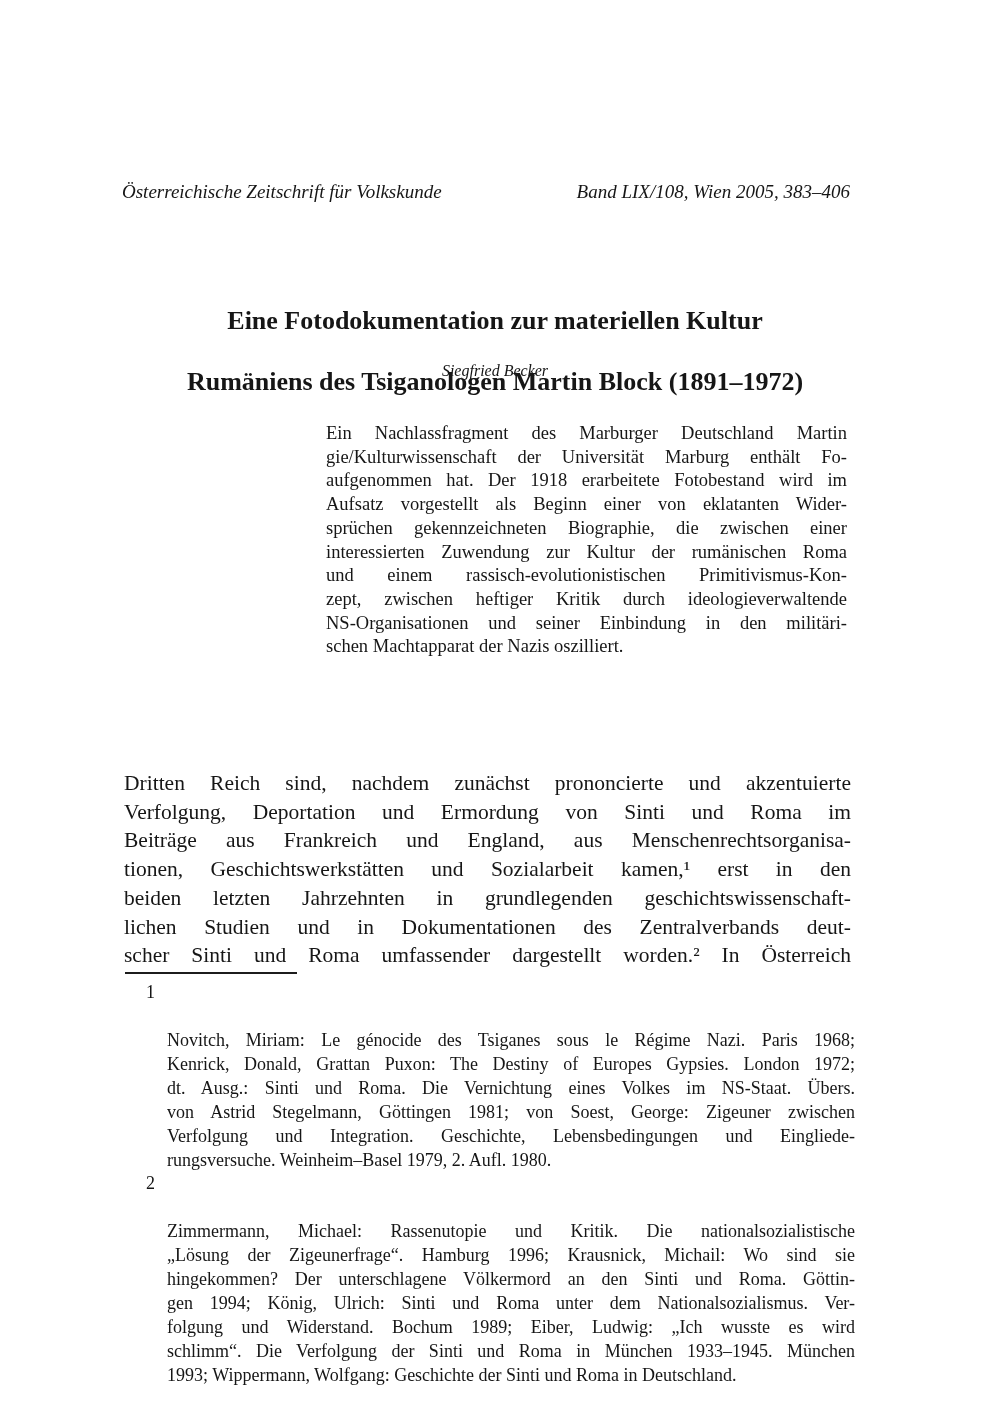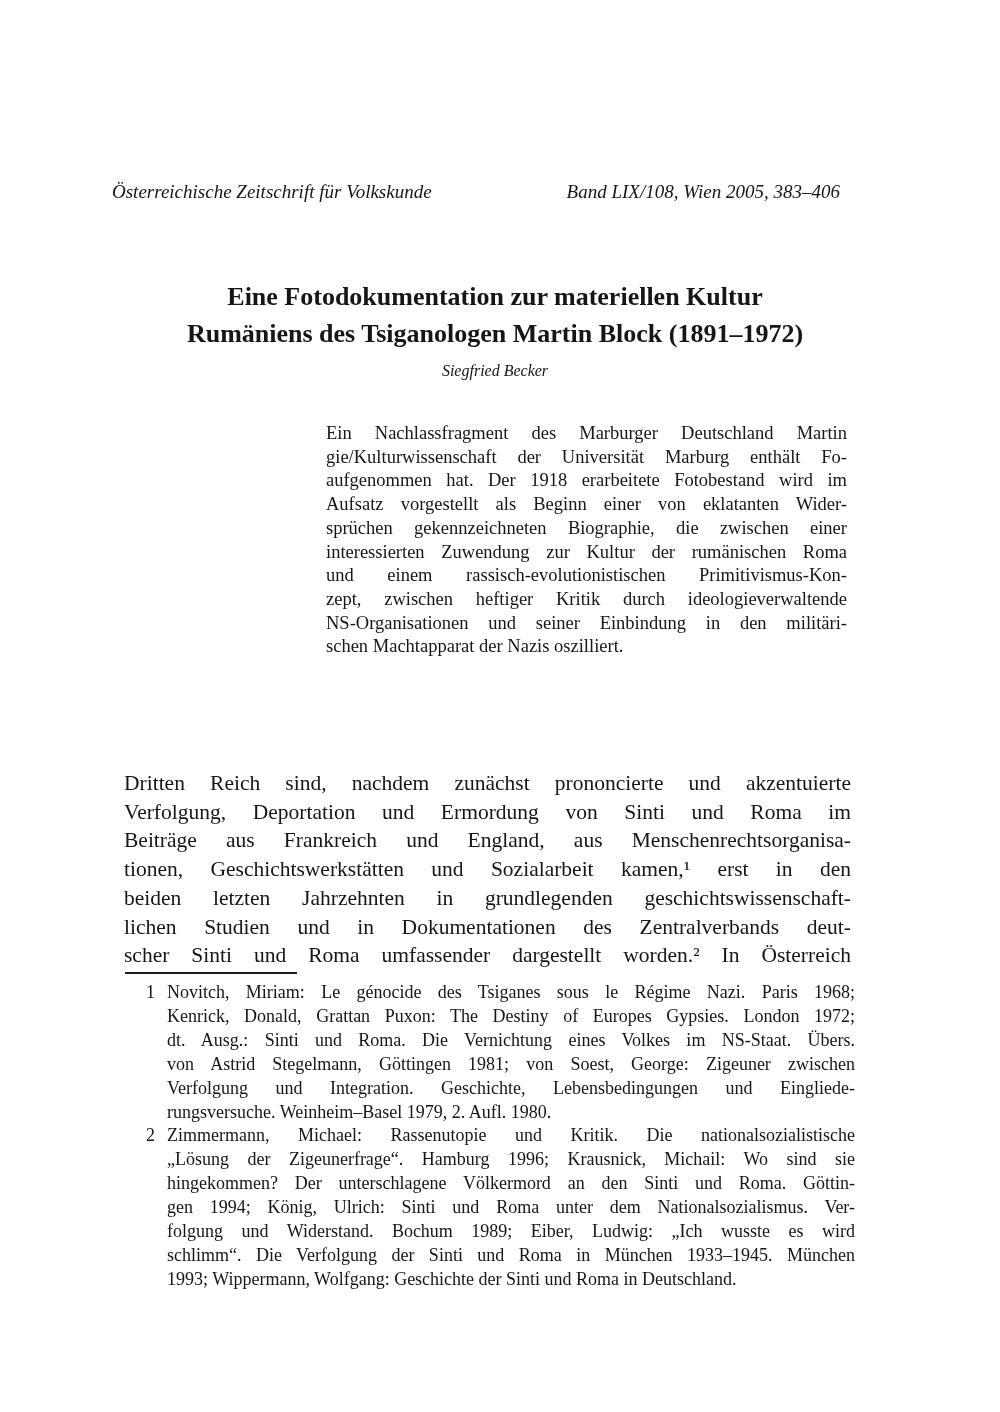--- a/index.html
+++ b/index.html
@@ -14,21 +14,21 @@
     background: #ffffff;
     color: #161616;
     font-family: "Liberation Serif", "DejaVu Serif", serif;
     overflow: hidden;
   }
 
   
   .journal-header {
     position: absolute;
     top: 180px;
-    left: 112px;
+    left: 122px;
     width: 728px;
     display: flex;
     justify-content: space-between;
     font-style: italic;
     font-size: 19px;
     line-height: 24px;
     white-space: nowrap;
   }
 
   
@@ -38,20 +38,21 @@
     left: 100px;
     width: 790px;
     font-weight: bold;
     font-size: 26px;
     line-height: 37px;
   }
   .article-title .tline,
   .article-title .tline-last {
     text-align: left;
     text-align-last: center;
+    margin-top: 24px;
   }
 
   .author-line {
     position: absolute;
     top: 357px;
     left: 100px;
     width: 790px;
     text-align: center;
     font-style: italic;
     font-size: 16px;
@@ -102,20 +103,21 @@
     display: flex;
     align-items: flex-start;
   }
   .fn-num {
     flex: 0 0 21px;
     text-align: left;
   }
   .fn-text {
     flex: 1 1 auto;
     min-width: 0;
+    margin-top: 48px;
   }
 
   
   .tline {
     text-align: justify;
     text-align-last: justify;
   }
   .tline-last {
     text-align: justify;
     text-align-last: auto;

